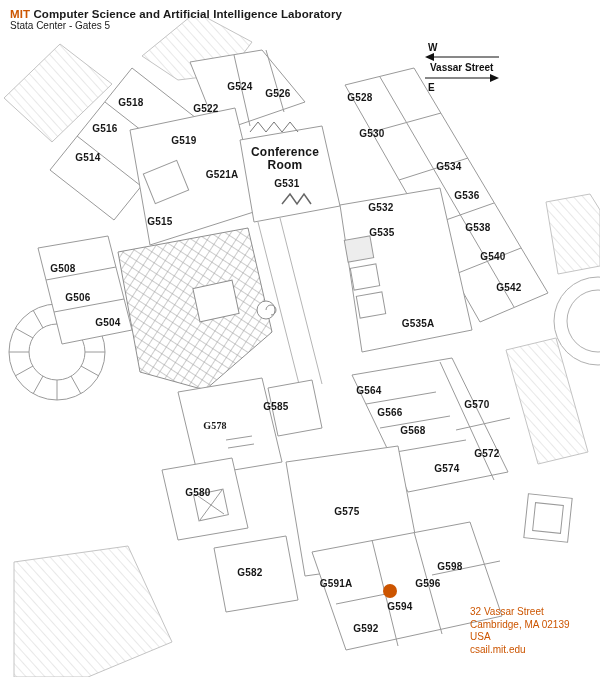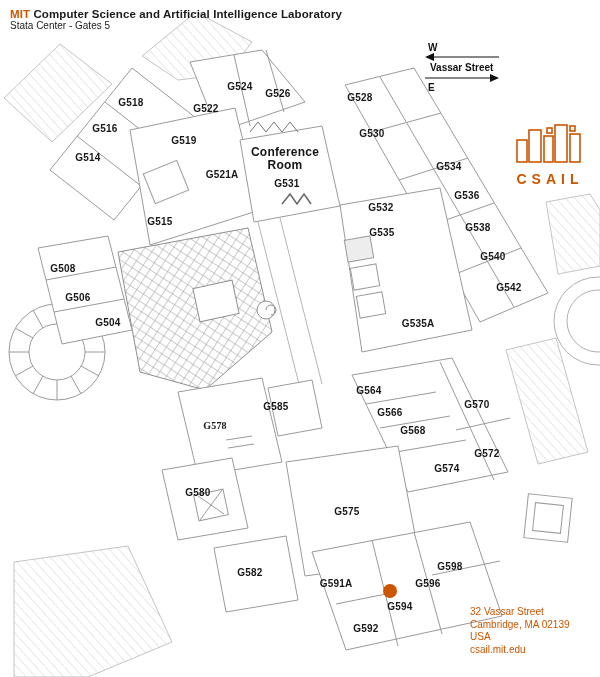--- a/index.html
+++ b/index.html
@@ -177,34 +177,20 @@
       <path d="M9,0 L0,4 L9,8 Z" fill="#111111"></path>
     </svg>
     <div class="street">Vassar Street</div>
     <svg width="74" height="8">
       <line x1="0" y1="4" x2="68" y2="4" stroke="#111111" stroke-width="1"></line>
       <path d="M65,0 L74,4 L65,8 Z" fill="#111111"></path>
     </svg>
     <div class="e">E</div>
   </div>
 
-  <div class="logo">
-    <svg width="72" height="44">
-      <g stroke="#cc5500" fill="none" stroke-width="1.6">
-        <rect x="3" y="20" width="10" height="22"></rect>
-        <rect x="15" y="10" width="12" height="32"></rect>
-        <rect x="30" y="16" width="9" height="26"></rect>
-        <rect x="41" y="5" width="12" height="37"></rect>
-        <rect x="56" y="14" width="10" height="28"></rect>
-        <rect x="33" y="8" width="5" height="5"></rect>
-        <rect x="56" y="6" width="5" height="5"></rect>
-      </g>
-    </svg>
-    <div class="word">CSAIL</div>
-  </div>
 
   <div id="room-layer">
       <div class="room-label" style="left: 240px; top: 86px;">G524</div>
       <div class="room-label" style="left: 278px; top: 93px;">G526</div>
       <div class="room-label" style="left: 360px; top: 97px;">G528</div>
       <div class="room-label" style="left: 131px; top: 102px;">G518</div>
       <div class="room-label" style="left: 206px; top: 108px; text-align: right;">G522</div>
       <div class="room-label" style="left: 105px; top: 128px;">G516</div>
       <div class="room-label" style="left: 372px; top: 133px;">G530</div>
       <div class="room-label" style="left: 184px; top: 140px;">G519</div>

